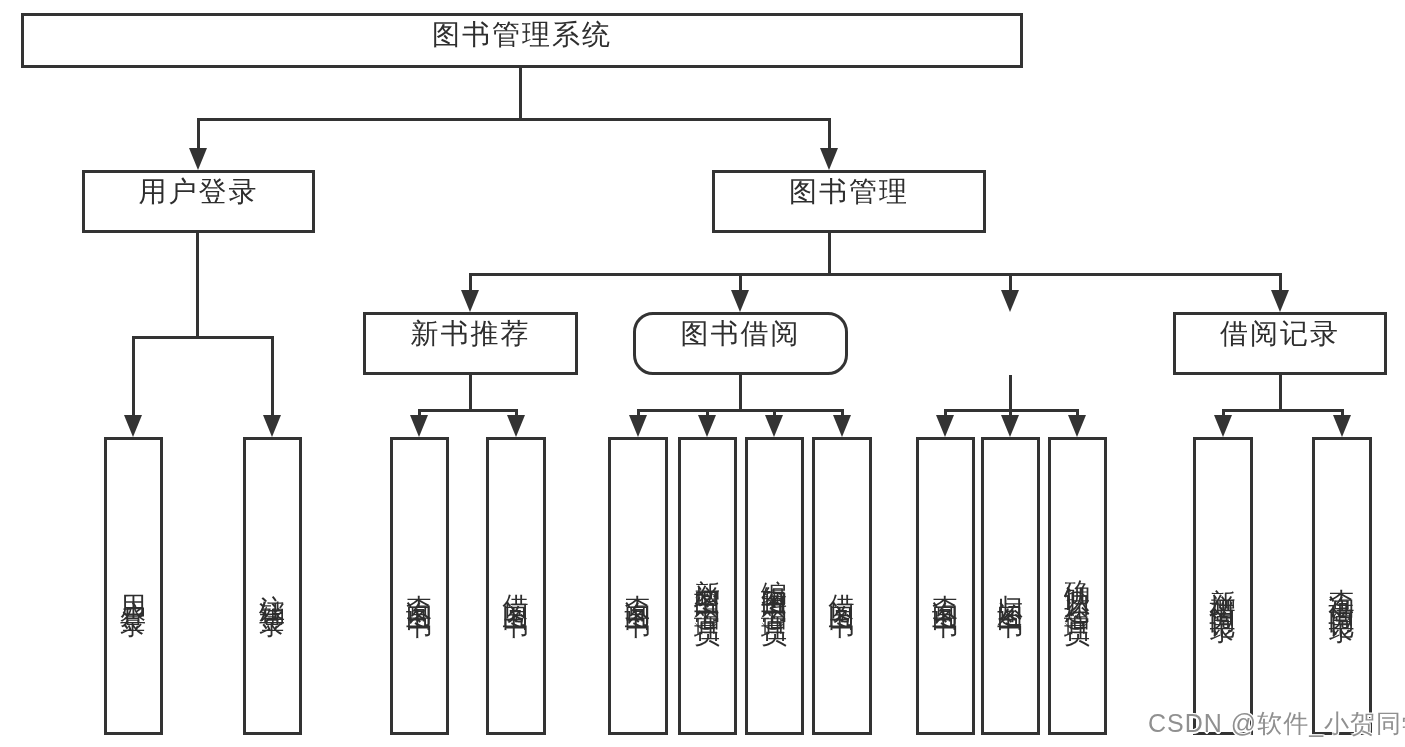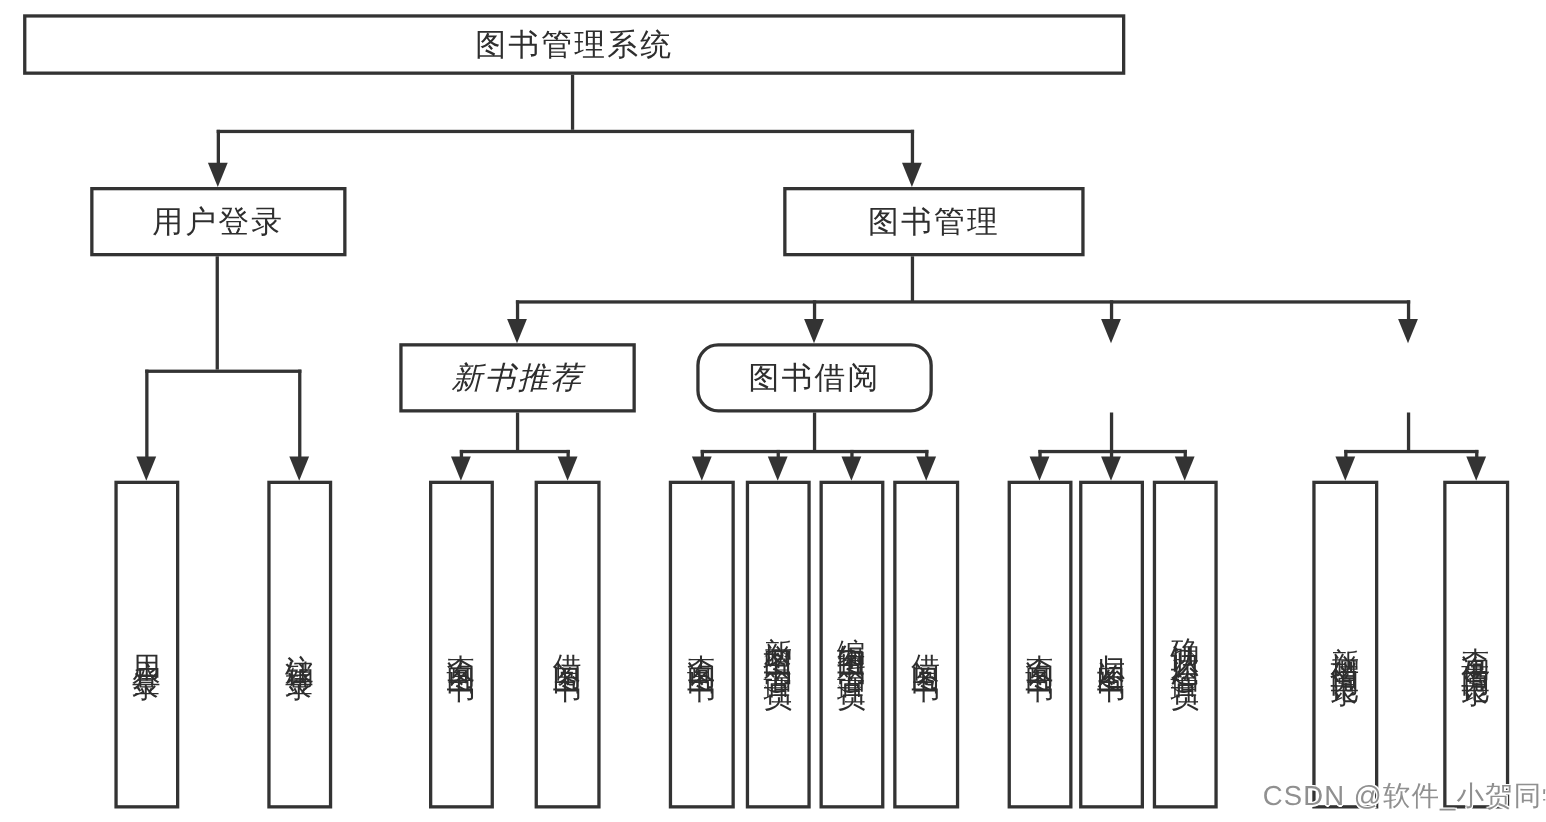--- a/index.html
+++ b/index.html
@@ -9,21 +9,21 @@
     background:#ffffff;
     overflow:hidden;
     font-family:"Liberation Sans","DejaVu Sans",sans-serif;
     color:#2e2e2e;
   }
   .hbox{
     position:absolute;
     box-sizing:border-box;
     border:3px solid #333333;
     background:#ffffff;
-    display:flex;align-items:center;justify-content:center;
+    display:flex;justify-content:center;
     font-size:28px;letter-spacing:2px;
     white-space:nowrap;
   }
   .vbox{
     position:absolute;
     box-sizing:border-box;
     border:3px solid #333333;
     background:#ffffff;
     display:flex;align-items:center;justify-content:center;
     writing-mode:vertical-rl;
@@ -83,25 +83,28 @@
   <div class="lh" style="left:469px;top:273px;width:813px;"></div>
   <div class="lv" style="left:469px;top:273px;height:21px;"></div>
   <div class="lv" style="left:739px;top:273px;height:21px;"></div>
   <div class="lv" style="left:1009px;top:273px;height:21px;"></div>
   <div class="lv" style="left:1279px;top:273px;height:21px;"></div>
   <div class="arrow" style="left:461px;top:290px;"></div>
   <div class="arrow" style="left:731px;top:290px;"></div>
   <div class="arrow" style="left:1001px;top:290px;"></div>
   <div class="arrow" style="left:1271px;top:290px;"></div>
 
-  <div class="hbox" style="left:363px;top:312px;width:215px;height:63px;font-style:italic;">
+  <div class="hbox" style="left:363px;top:312px;width:215px;height:63px;">
     <span>新书推荐</span>
   </div>
   <div class="hbox" style="left:633px;top:312px;width:215px;height:63px;border-radius:20px;">
     <span>图书借阅</span>
+  </div>
+  <div class="hbox" style="left:1173px;top:312px;width:214px;height:63px;">
+    <span>借阅记录</span>
   </div>
 
   <div class="lv" style="left:469px;top:375px;height:36px;"></div>
   <div class="lh" style="left:418px;top:409px;width:100px;"></div>
   <div class="lv" style="left:418px;top:409px;height:10px;"></div>
   <div class="lv" style="left:515px;top:409px;height:10px;"></div>
   <div class="arrow" style="left:410px;top:415px;"></div>
   <div class="arrow" style="left:507px;top:415px;"></div>
 
   <div class="lv" style="left:739px;top:375px;height:36px;"></div>

